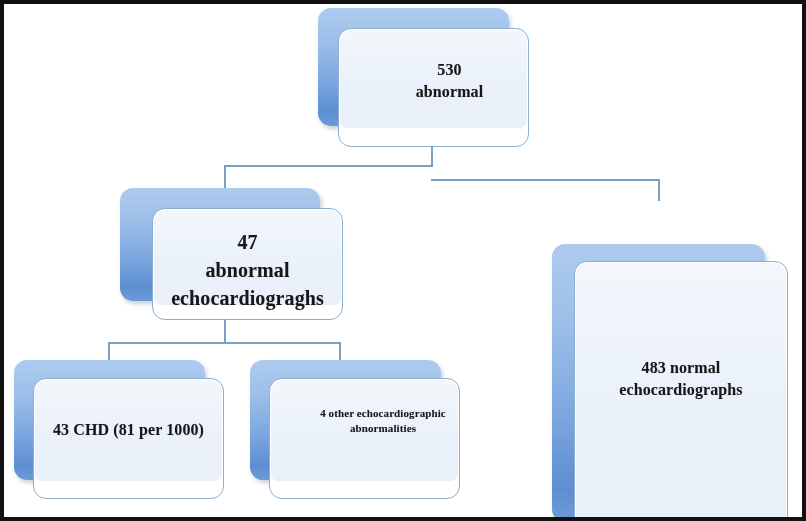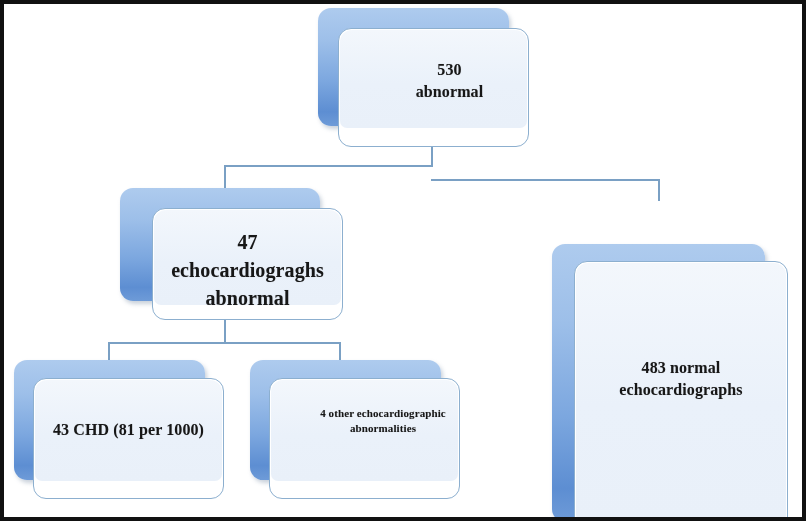--- a/index.html
+++ b/index.html
@@ -126,22 +126,22 @@
         <div>abnormal</div>
       </div>
     </div>
 
     <div class="node" style="left:120px; top:188px; width:224px; height:133px;">
       <div class="shadow" style="width:200px; height:113px;"></div>
       <div class="face" style="left:32px; top:20px; width:191px; height:112px; --wash:86%;">
       </div>
       <div class="label" style="left:24px; top:40px; width:207px; font-size:20px;">
         <div>47</div>
+        <div>abnormal</div>
         <div>echocardiograghs</div>
-        <div>abnormal</div>
       </div>
     </div>
 
     <div class="node" style="left:552px; top:198px; width:240px; height:296px;margin-top:46px;">
       <div class="shadow" style="width:213px; height:278px;"></div>
       <div class="face" style="left:22px; top:17px; width:214px; height:278px; --wash:94%;">
       </div>
       <div class="label" style="left:22px; top:113px; width:214px; font-size:16px;">
         <div>483 normal</div>
         <div>echocardiographs</div>

